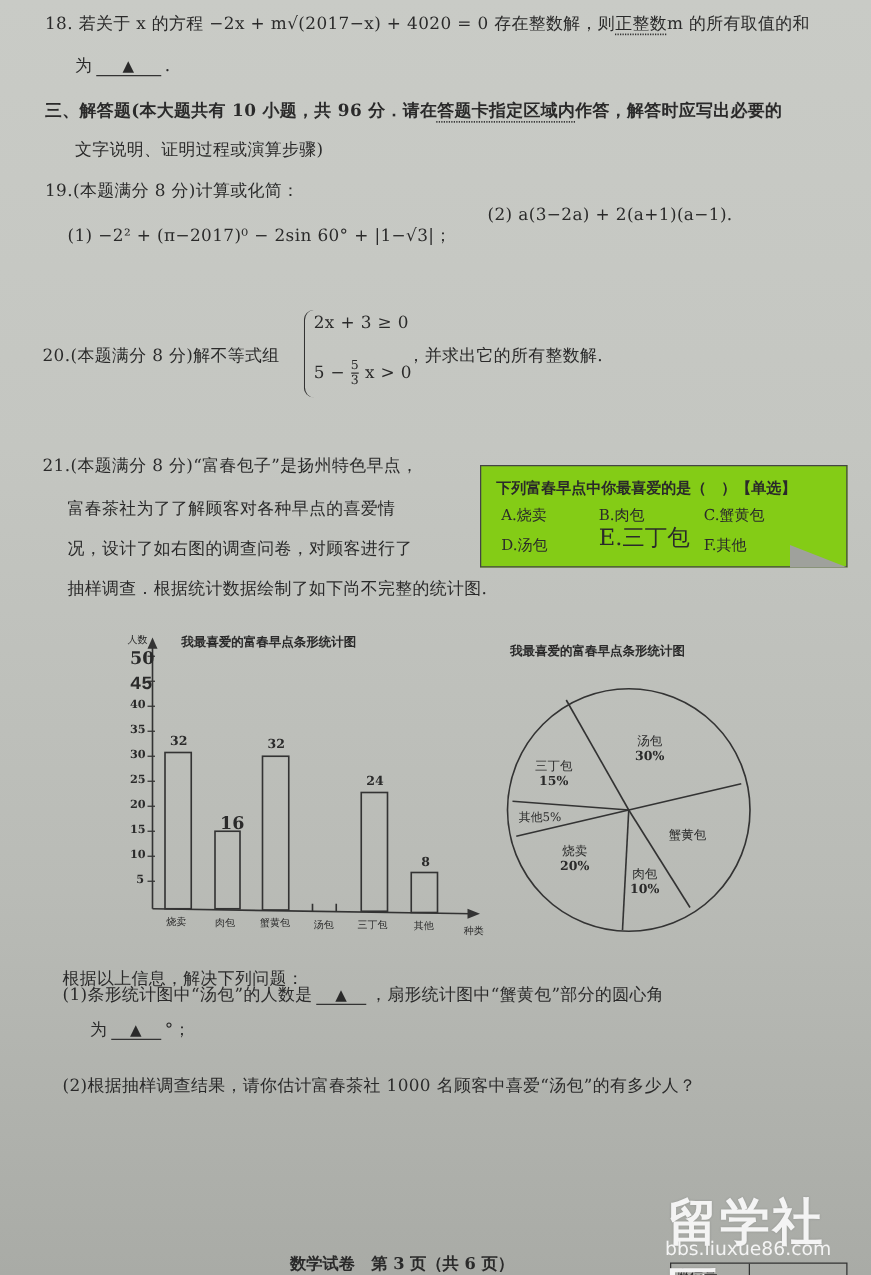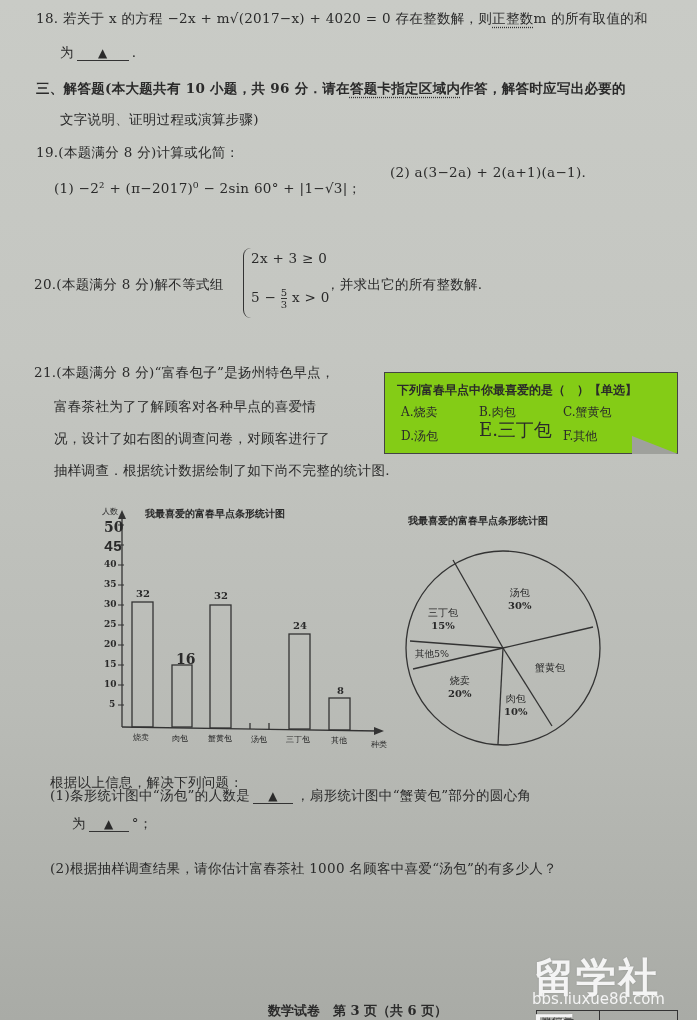--- a/index.html
+++ b/index.html
@@ -179,20 +179,20 @@
 
 <div class="abs t" style="left:50px; top:752px;margin-top:22px;">根据以上信息，解决下列问题：</div>
 <div class="abs t" style="left:50px; top:787px;">
   <span>(1)条形统计图中“汤包”的人数是</span><span class="blank tri" style="min-width:40px;">▲</span><span>，扇形统计图中“蟹黄包”部分的圆心角</span>
 </div>
 <div class="abs t" style="left:72px; top:815px;">
   <span>为</span><span class="blank tri" style="min-width:40px;">▲</span><span>°；</span>
 </div>
 <div class="abs t" style="left:50px; top:860px;">(2)根据抽样调查结果，请你估计富春茶社 1000 名顾客中喜爱“汤包”的有多少人？</div>
 
-<div class="abs" style="left:232px; top:1002px; font-size:13px; font-weight:bold;margin-left:36px;">数学试卷　第 3 页（共 6 页）</div>
+<div class="abs" style="left:232px; top:1002px; font-size:13px; font-weight:bold;">数学试卷　第 3 页（共 6 页）</div>
 <div class="seat-box">
   <div class="abs" style="left:4px; top:2px; font-size:11px;">座位号</div>
   <div class="abs" style="left:62px; top:0; width:1px; height:20px; background:#333;"></div>
 </div>
 
 <div class="watermark">留学社区</div>
 <div class="watermark-url">bbs.liuxue86.com</div>
 
 </body></html>

